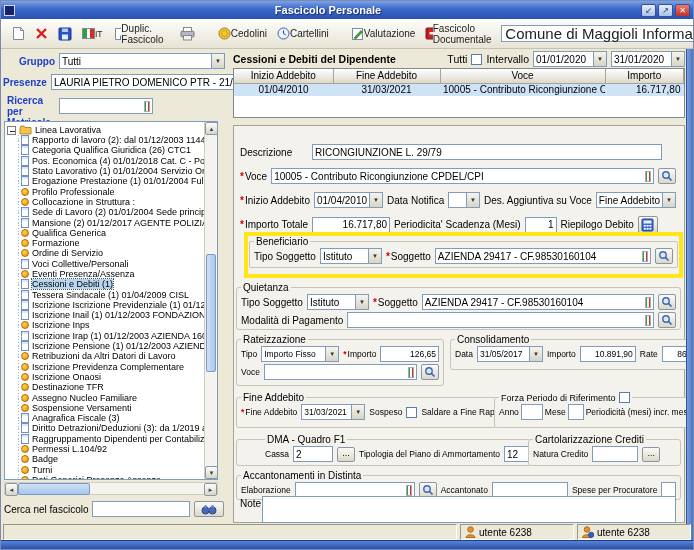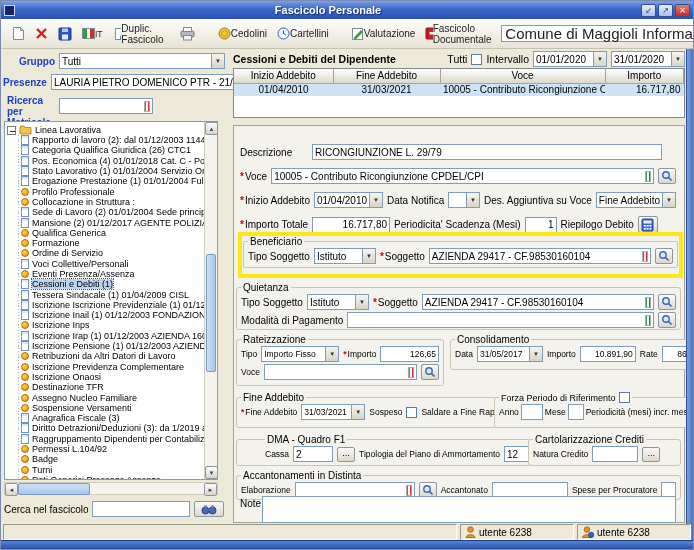--- a/index.html
+++ b/index.html
@@ -95,21 +95,21 @@
   td:nth-child(4){ text-align:right; }
   th:nth-child(1){width:99px;} th:nth-child(2){width:107px;} th:nth-child(3){width:165px;}
 
   
   .formarea { position:absolute; top:76px; left:2px; right:0; bottom:0;
     background:#f3f2ec; border:1px solid #a0a496; font-size:10px; }
   .frow { position:absolute; left:6px; right:8px; display:flex; align-items:center; gap:4px; white-space:nowrap; }
   fieldset { position:absolute; border:1px solid #c9c5b5; border-radius:3px; padding:1px 4px 3px; background:#f3f2ec; }
   legend { font-size:10px; padding:0 2px; }
   .fsrow { display:flex; align-items:center; gap:4px; white-space:nowrap; margin-top:2px; }
-  .ywrap { position:absolute; left:4px; right:1px; top:106px; height:46px; border:4px solid #ffe619; }
+  .ywrap { position:absolute; left:10px; right:1px; top:106px; height:46px; border:4px solid #ffe619; }
   .ywrap fieldset { position:static; margin:0 1px; border-radius:2px; }
   .calcbtn { width:20px; height:17px; border:1px solid #8a96a6; border-radius:2px; background:linear-gradient(#fbfaf6,#ddd8c8); display:flex; align-items:center; justify-content:center; }
   .notebox { position:absolute; left:28px; right:8px; top:370px; height:27px; background:#fff; border:1px solid #7f9db9; }
   .notelbl { position:absolute; left:6px; top:372px; }
   .small { font-size:8.5px; }
 
   
   .edge { position:absolute; top:48px; right:0; width:7px; bottom:9px;
     background:linear-gradient(90deg,#7aa0dc,#4a74c4); border-left:1px solid #30509a; }
   .statusbar { position:absolute; left:2px; right:2px; bottom:9px; height:16px; display:flex; gap:3px; font-size:10px; }

